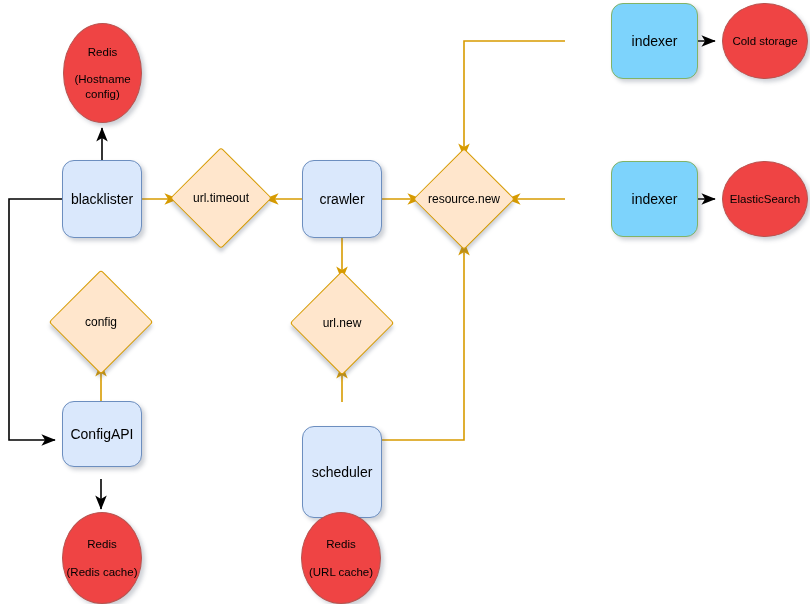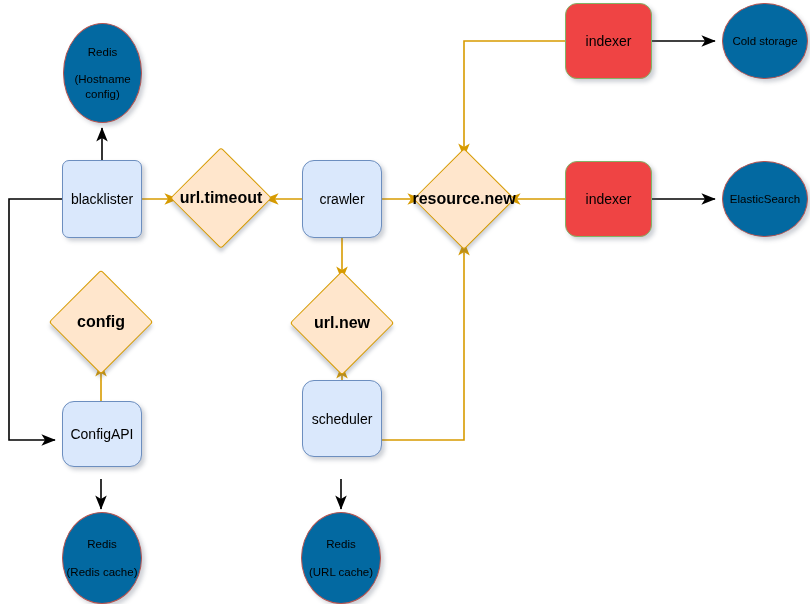--- a/index.html
+++ b/index.html
@@ -37,27 +37,28 @@
   .node.process {
     border-radius: 12px;
     border: 1.6px solid #6c8ebf;
     background: #dae8fc;
     box-shadow: 3px 3px 4px rgba(90,100,120,0.30);
     color: #000000;
     font-size: 14px;
   }
   .node.process.green {
     border-color: #82b366;
-    background: #ef4444;
+    background: #7dd3fc;
+    margin-left: 46px;
   }
   
   .node.store {
     border-radius: 50%;
     border: 1.6px solid #b85450;
-    background: #0369a1;
+    background: #ef4444;
     box-shadow: 3px 3px 4px rgba(90,100,120,0.30);
     color: #000000;
     font-size: 11.5px;
     line-height: 1.25;
   }
   .node.store .l2 { margin-top: 13px; }
   .node.store.single { font-size: 11.5px; }
   
   .node.event {
     background: transparent;
@@ -72,22 +73,22 @@
     background: #ffe6cc;
     border: 1.6px solid #d79b00;
     transform: rotate(45deg);
     box-sizing: border-box;
     border-radius: 3px;
     box-shadow: 3px 3px 4px rgba(90,100,120,0.30);
   }
   .node.event .dlabel {
     position: relative;
     z-index: 2;
-    font-size: 16px;
-    font-weight: bold;
+    font-size: 12px;
+    font-weight: normal;
     color: #000000;
     white-space: nowrap;
   }
 </style>
 </head>
 <body>
 
 <div id="canvas">
 
   <svg id="edges" viewBox="0 0 810 604" width="810" height="604" xmlns="http://www.w3.org/2000/svg">
@@ -159,21 +160,21 @@
     <g>
       <path d="M341,479 L341,509" fill="none" stroke="#000000" stroke-width="1.6" marker-end="url(#arrow-black)"></path>
     </g>
   </svg>
 
   <div class="node store" style="left:63px; top:23px; width:79px; height:100px;">
     <div>Redis</div>
     <div class="l2">(Hostname config)</div>
   </div>
 
-  <div class="node process" style="left:62px; top:160px; width:80px; height:78px;border-radius:7px;">
+  <div class="node process" style="left:62px; top:160px; width:80px; height:78px;">
     <div>blacklister</div>
   </div>
 
   <div class="node event" style="left:185px; top:162px; width:72px; height:72px;">
     <div class="dshape"></div>
     <div class="dlabel">url.timeout</div>
   </div>
 
   <div class="node process" style="left:302px; top:160px; width:80px; height:78px;">
     <div>crawler</div>
@@ -207,21 +208,21 @@
 
   <div class="node event" style="left:64px; top:285px; width:74px; height:74px;">
     <div class="dshape"></div>
     <div class="dlabel">config</div>
   </div>
 
   <div class="node process" style="left:62px; top:401px; width:80px; height:66px;">
     <div>ConfigAPI</div>
   </div>
 
-  <div class="node process" style="left:302px; top:380px; width:80px; height:77px;text-align:center;">
+  <div class="node process" style="left:302px; top:426px; width:80px; height:92px;text-align:center;">
     <div>scheduler</div>
   </div>
 
   <div class="node store" style="left:62px; top:512px; width:80px; height:92px;">
     <div>Redis</div>
     <div class="l2">(Redis cache)</div>
   </div>
 
   <div class="node store" style="left:301px; top:512px; width:80px; height:92px;">
     <div>Redis</div>

